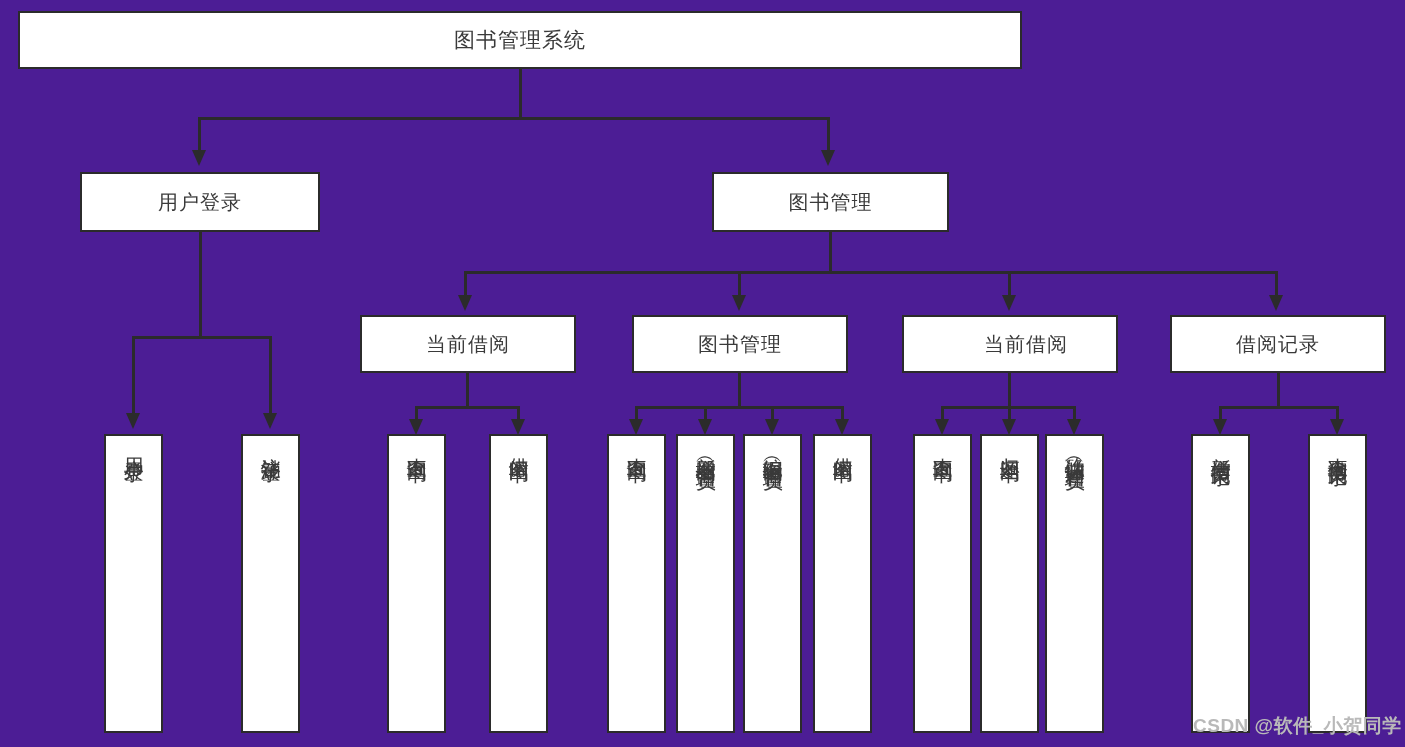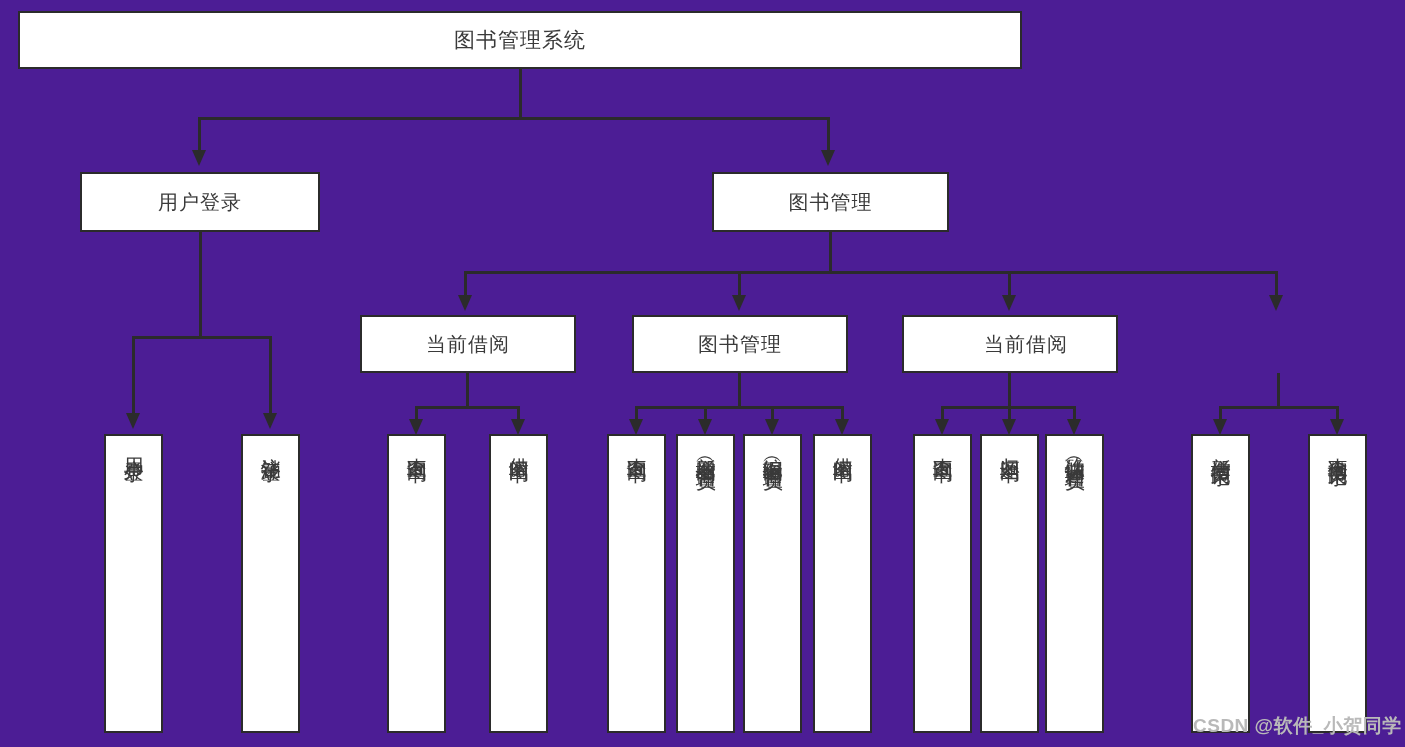--- a/index.html
+++ b/index.html
@@ -134,20 +134,23 @@
   <div class="arrow" style="left:1269px; top:295px;"></div>
 
   <div class="node l2" style="left:360px; top:315px; width:216px; height:58px;">
     <span class="label-h">当前借阅</span>
   </div>
   <div class="node l2" style="left:632px; top:315px; width:216px; height:58px;">
     <span class="label-h">图书管理</span>
   </div>
   <div class="node l2" style="left:902px; top:315px; width:216px; height:58px;padding-left:32px;">
     <span class="label-h">当前借阅</span>
+  </div>
+  <div class="node l2" style="left:1170px; top:315px; width:216px; height:58px;">
+    <span class="label-h">借阅记录</span>
   </div>
 
   <div class="conn vline" style="left:466px; top:373px; width:3px; height:35px;"></div>
   <div class="conn hline" style="left:415px; top:406px; width:105px; height:3px;"></div>
   <div class="conn vline" style="left:415px; top:406px; width:3px; height:14px;"></div>
   <div class="arrow" style="left:409px; top:419px;"></div>
   <div class="conn vline" style="left:517px; top:406px; width:3px; height:14px;"></div>
   <div class="arrow" style="left:511px; top:419px;"></div>
 
   <div class="conn vline" style="left:738px; top:373px; width:3px; height:35px;"></div>

